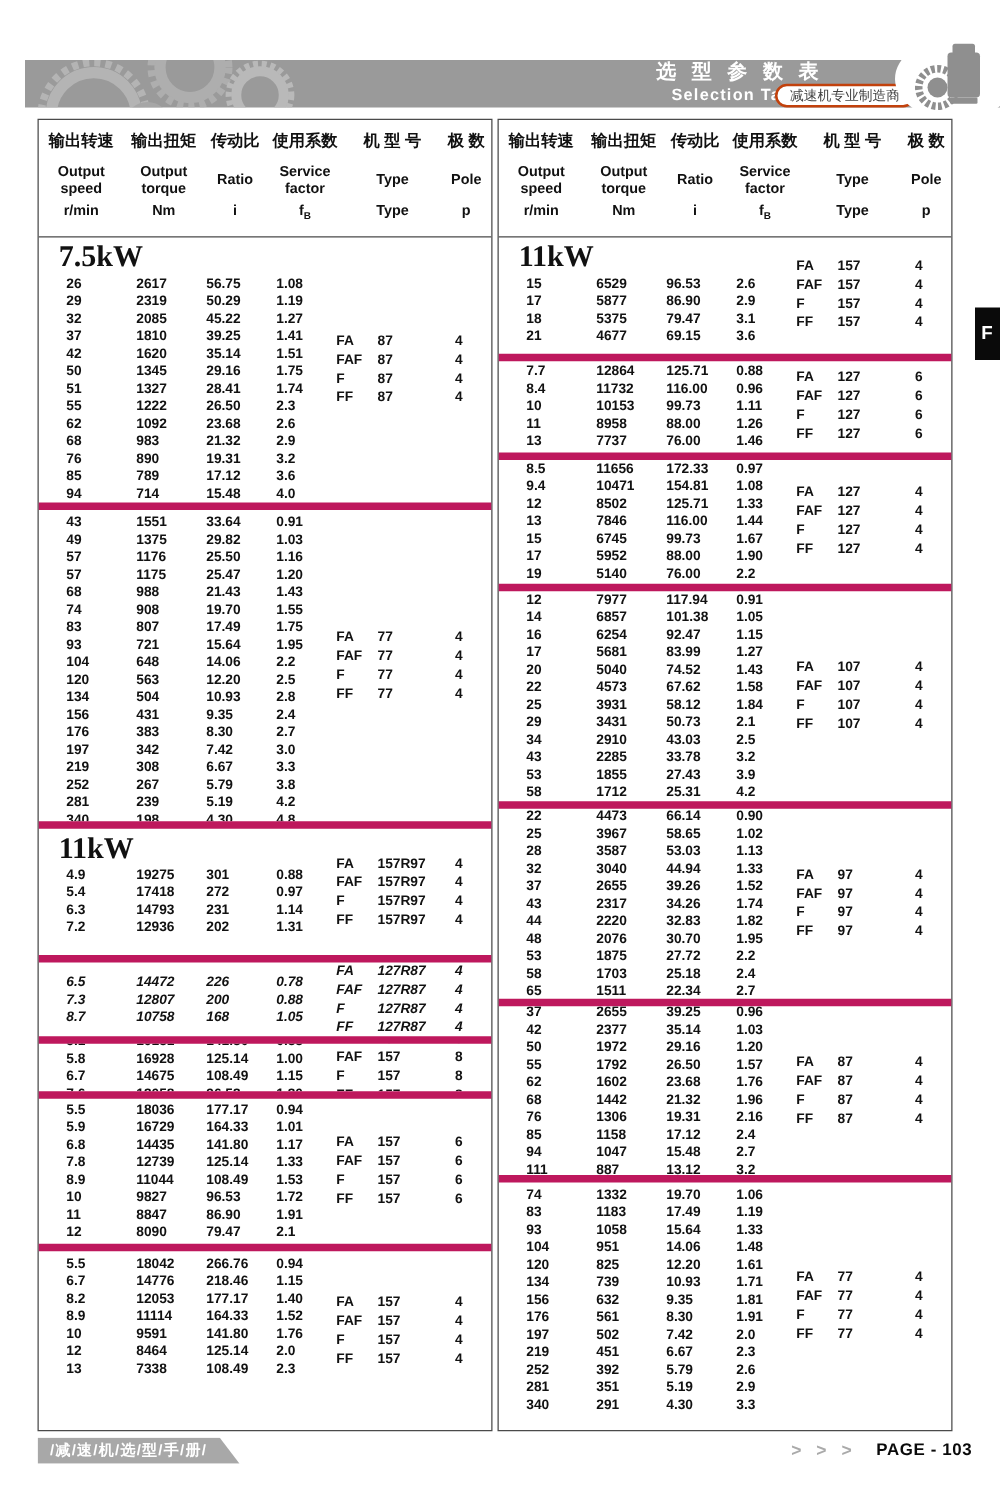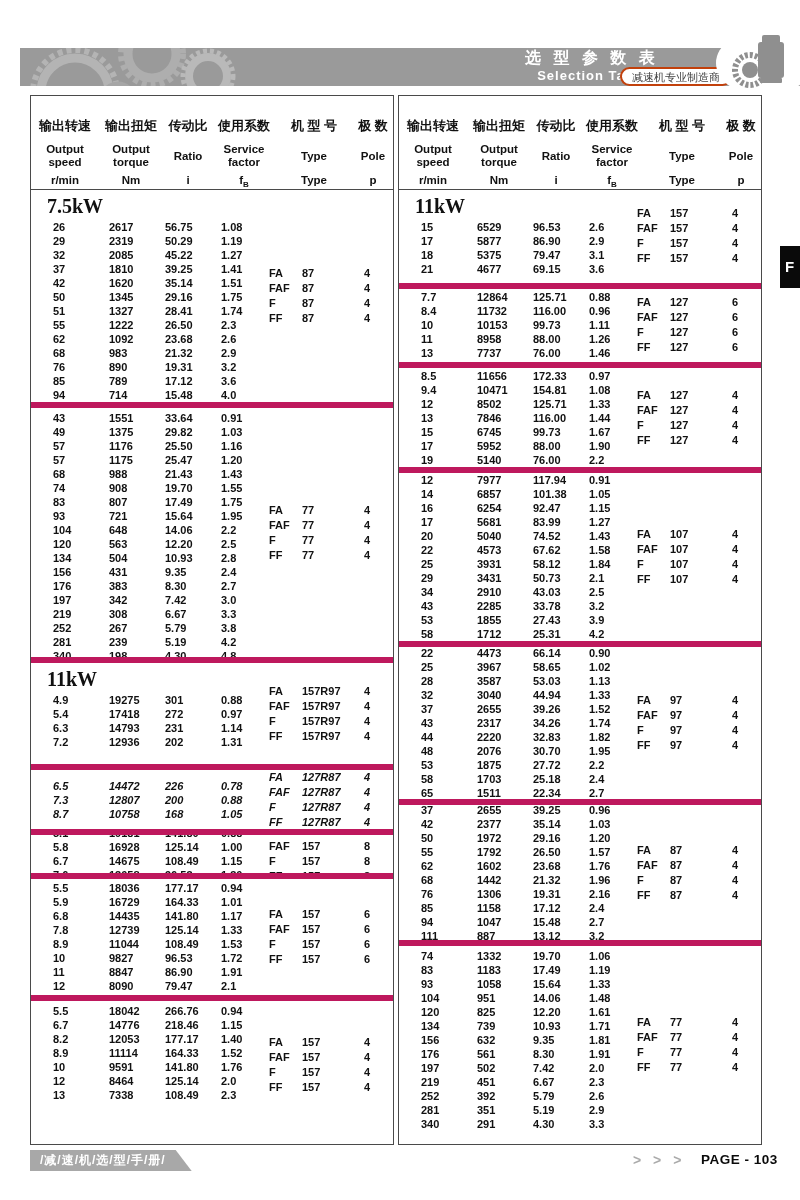--- a/index.html
+++ b/index.html
@@ -34,31 +34,31 @@
     line-height:42px; padding-left:5px;
   }
   
   .tables { position:absolute; left:30px; top:95px; display:flex; gap:4px; }
   .tbl {
     width:364px; height:1050px; border:1px solid #4a4a4a; background:#fff;
     display:flex; flex-direction:column;
   }
   .thead { height:94px; border-bottom:1px solid #4a4a4a; display:flex; flex-direction:column; }
   .hrow { display:grid; grid-template-columns:68px 64px 50px 62px 78px 40px; text-align:center; }
-  .hrow.cn  { margin-top:21px; font-weight:bold; font-size:13px; height:22px; white-space:nowrap; }
+  .hrow.cn  { margin-top:8px; font-weight:bold; font-size:13px; height:22px; white-space:nowrap; }
   .hrow.en  { font-weight:bold; font-size:11.5px; height:37px; }
   .hrow.en span { display:flex; align-items:center; justify-content:center; white-space:pre-line; line-height:12.5px; }
   .hrow.unit{ font-weight:bold; font-size:11.5px; }
   sub { font-size:8px; }
   .block { position:relative; padding-top:3px; overflow:hidden; display:flex; flex-direction:column; }
   .block + .block { border-top:6px solid #be185d; }
   .block.vcenter { justify-content:center; padding-top:0; }
   .power {
     font-family:"Liberation Serif", serif; font-weight:bold;
-    font-size:20px; line-height:27px; margin-left:16px;
+    font-size:24px; line-height:27px; margin-left:16px;
   }
   .rows { padding-left:22px; }
   .row { display:grid; grid-template-columns:56px 56px 56px 60px; font-size:11px; font-weight:bold; line-height:14px; }
   .types { position:absolute; left:238px; top:50%; transform:translateY(-50%); }
   .tline { display:grid; grid-template-columns:33px 62px 26px; font-size:11px; font-weight:bold; line-height:15px; }
   
   .ftab {
     position:absolute; left:30px; top:1150px; height:21px;
     background:#a8a8a8; color:#fff; font-size:12px; font-weight:bold;
     line-height:21px; padding:0 26px 0 10px; letter-spacing:1px;

